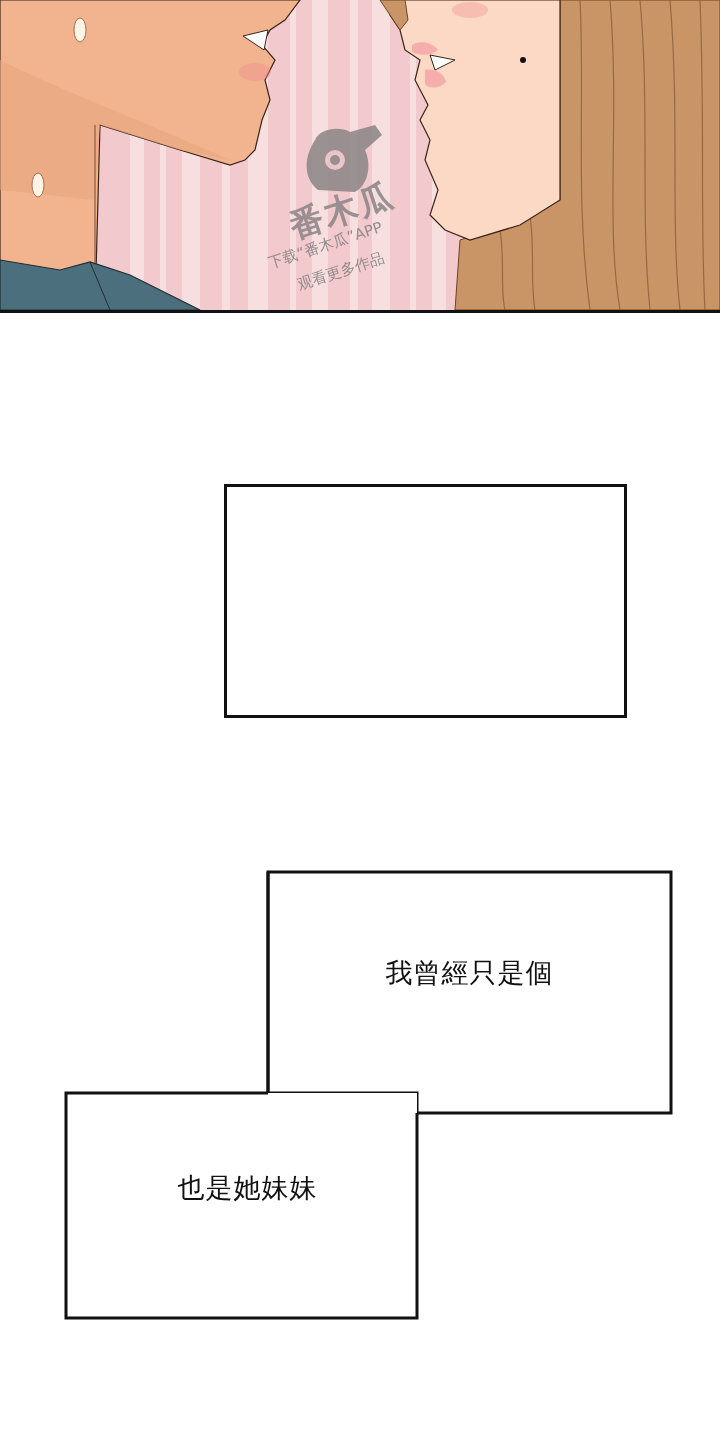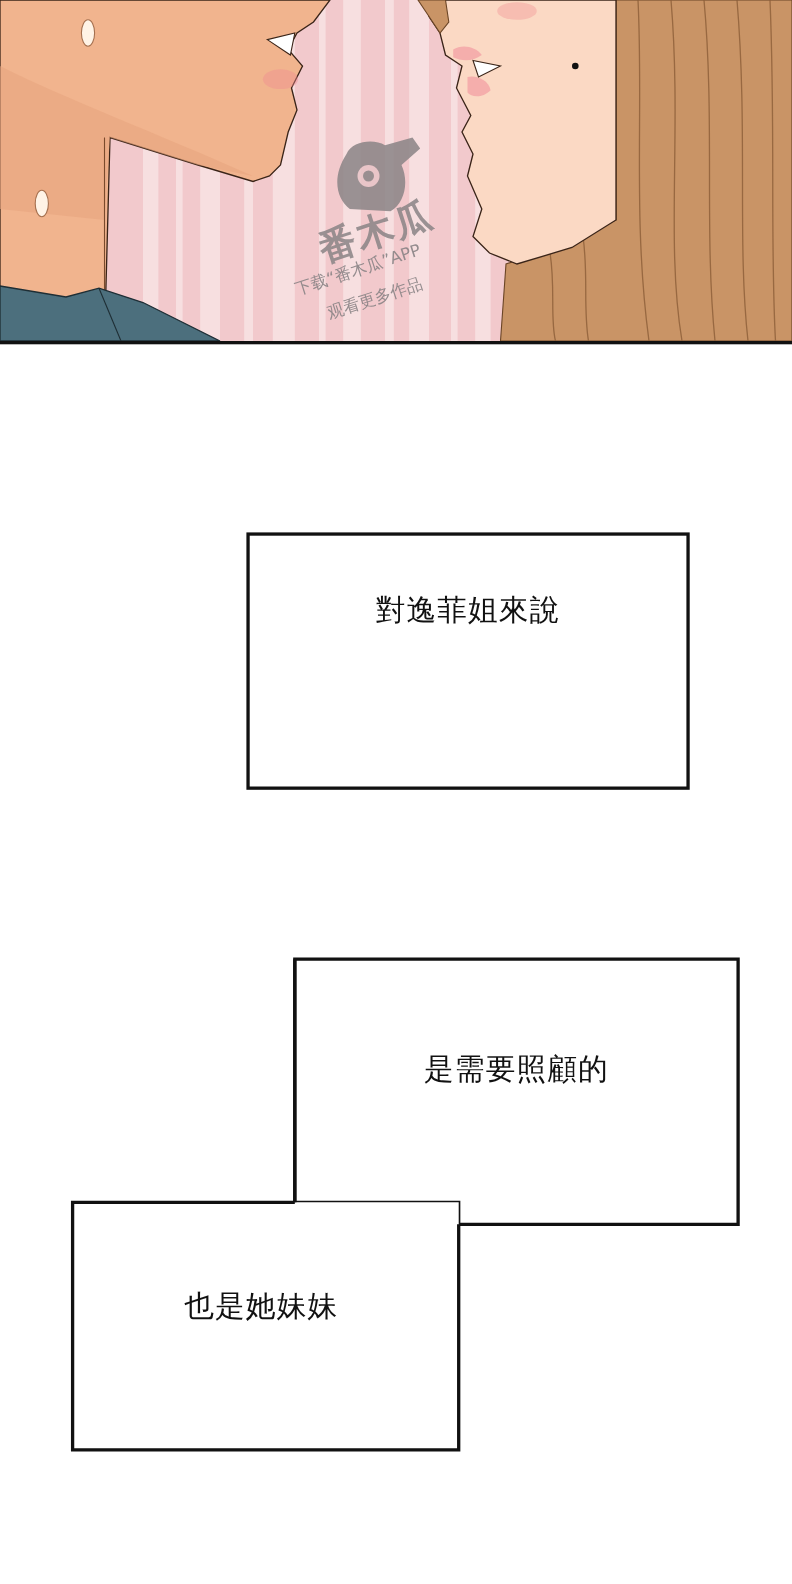--- a/index.html
+++ b/index.html
@@ -89,31 +89,30 @@
       <circle cx="335" cy="160" r="5"></circle>
     </g>
   </svg>
   <div style="position:absolute;left:288px;top:188px;font-size:34px;font-weight:bold;color:#8a8486;opacity:0.85;transform:rotate(-18deg);letter-spacing:2px;font-family:'DejaVu Sans',sans-serif;">番木瓜</div>
   <div style="position:absolute;left:266px;top:236px;font-size:15px;color:#8a8486;opacity:0.9;transform:rotate(-18deg);white-space:nowrap;font-family:'DejaVu Sans',sans-serif;">下载“番木瓜”APP</div>
   <div style="position:absolute;left:296px;top:262px;font-size:15px;color:#8a8486;opacity:0.9;transform:rotate(-18deg);white-space:nowrap;font-family:'DejaVu Sans',sans-serif;">观看更多作品</div>
 </div>
 
 <div class="caption-box" style="left:224px; top:484px; width:403px; height:234px;"></div>
 <div class="caption-text" style="left:224px; top:535px; width:403px;">
-  <div>對逸菲姐來說</div>
 </div>
 
 <svg class="stepped-svg" width="720" height="1440" viewBox="0 0 720 1440">
 
   <path d="M268,872 L671,872 L671,1113 L417,1113 L417,1093 L268,1093 Z" fill="#ffffff" stroke="#111" stroke-width="3" stroke-linejoin="miter"></path>
 
   <path d="M66,1093 L268,1093 L268,1093 L417,1093 L417,1318 L66,1318 Z" fill="#ffffff" stroke="none"></path>
   <path d="M268,1093 L66,1093 L66,1318 L417,1318 L417,1113" fill="none" stroke="#111" stroke-width="3" stroke-linejoin="miter"></path>
   <path d="M268,872 L268,1093" fill="none" stroke="#111" stroke-width="3"></path>
 </svg>
 
 <div class="caption-text" style="left:268px; top:952px; width:403px;">
-  <div>是需要照顧的</div>
+  <div>我曾經只是個</div>
 </div>
 
-<div class="caption-text" style="left:62px; top:1167px; width:351px;">
+<div class="caption-text" style="left:72px; top:1167px; width:351px;">
   <div>也是她妹妹</div>
 </div>
 
 </body></html>

